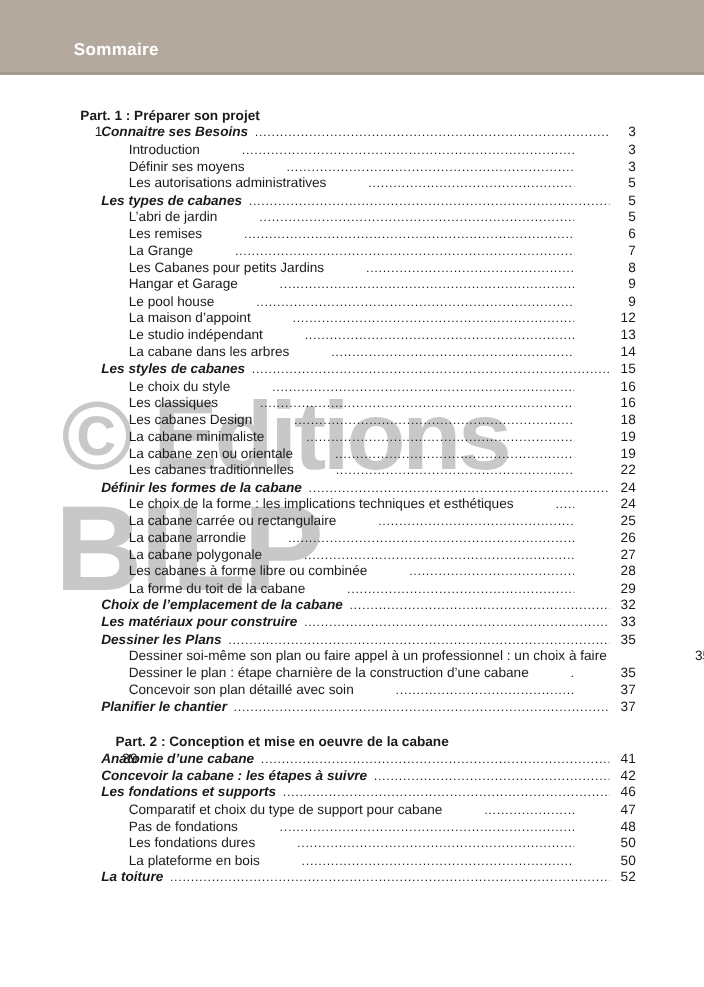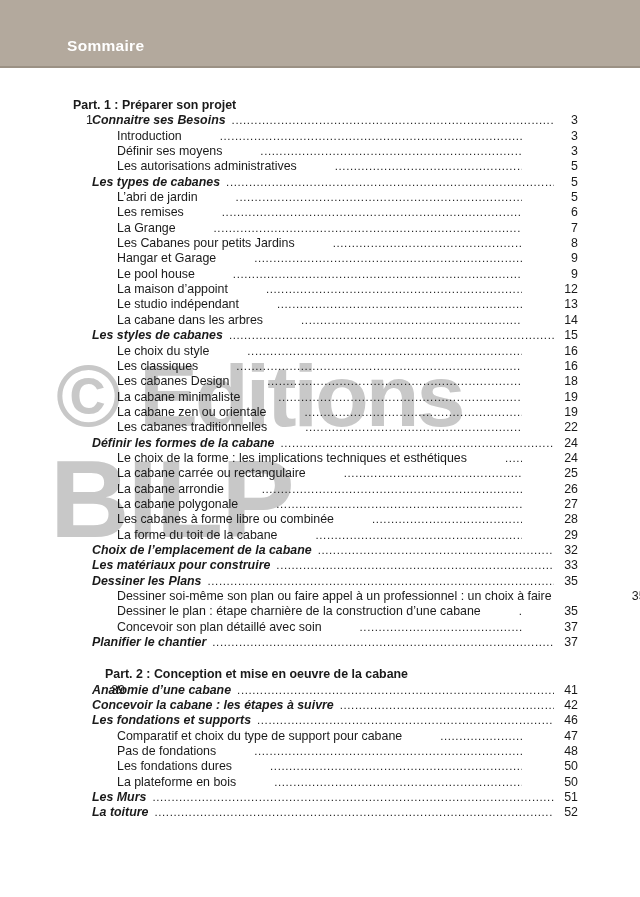--- a/index.html
+++ b/index.html
@@ -284,22 +284,17 @@
     <span class="toc-label">Les fondations dures</span>
     <span class="leader"></span>
     <span class="toc-page">50</span>
   </div>
     <div class="toc-row lv-item">
     <span class="toc-label">La plateforme en bois</span>
     <span class="leader"></span>
     <span class="toc-page">50</span>
   </div>
     <div class="toc-row lv-section">
-    <span class="toc-label">Les Murs</span>
-    <span class="leader"></span>
-    <span class="toc-page">51</span>
-  </div>
-    <div class="toc-row lv-section">
     <span class="toc-label">La toiture</span>
     <span class="leader"></span>
     <span class="toc-page">52</span>
   </div>
   </main>
 
 </body></html>

